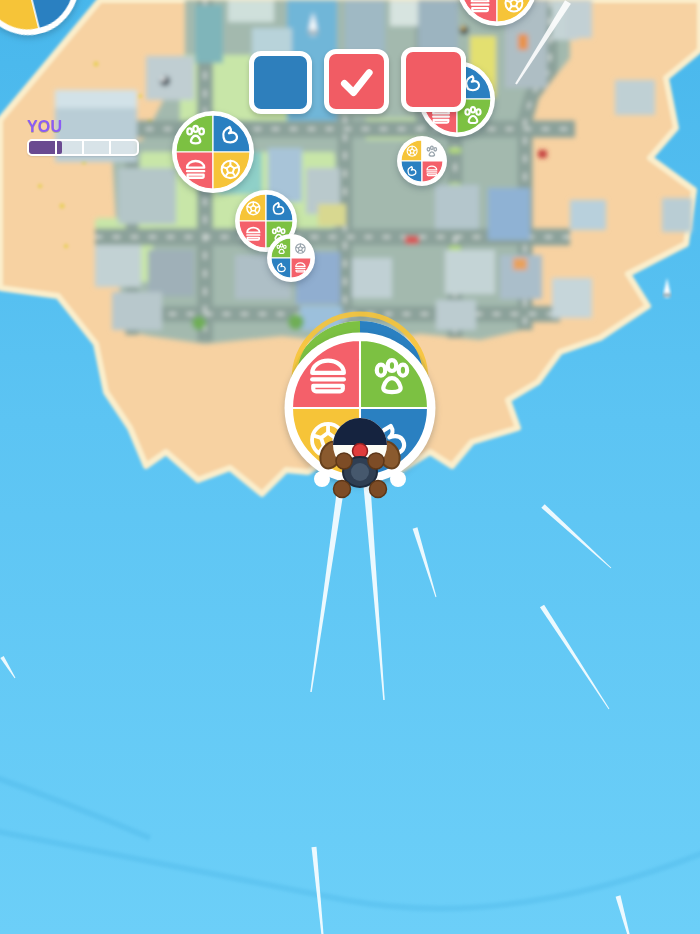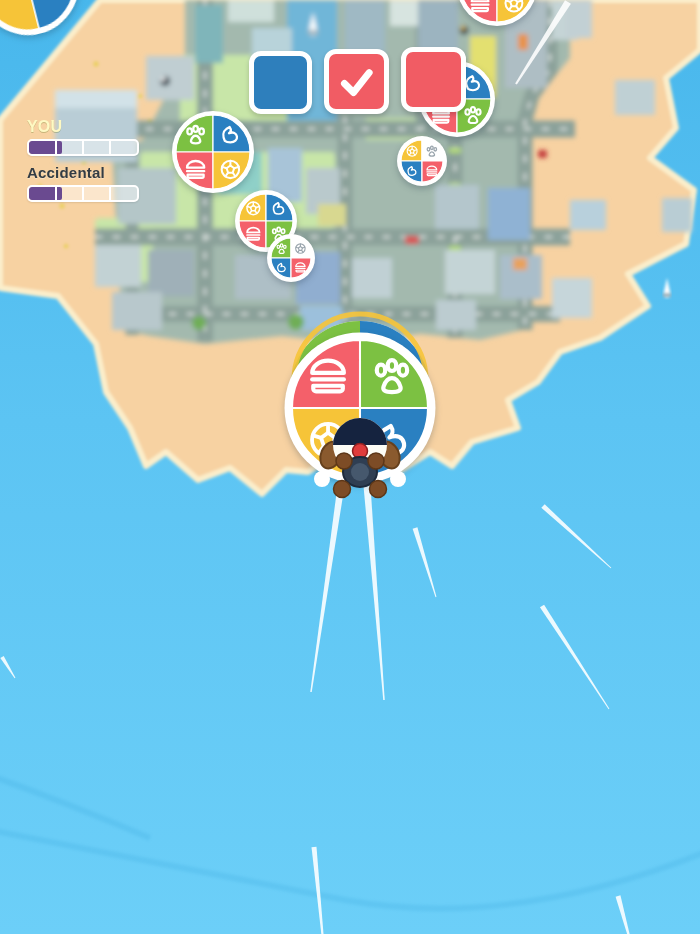--- a/index.html
+++ b/index.html
@@ -10,21 +10,21 @@
   .square{position:absolute;border:5px solid #fff;border-radius:12px;
           box-shadow:0 3px 5px rgba(0,0,0,.18);box-sizing:content-box;
           display:flex;align-items:center;justify-content:center;}
   .square svg{width:72%;height:72%;}
   
   .leaderboard{position:absolute;left:27px;top:118px;width:112px;}
   .entry{margin-bottom:8px;}
   .entry .name{display:block;font-weight:700;font-size:15px;line-height:18px;
                color:#333c43;margin-bottom:3px;letter-spacing:.2px;
                text-shadow:0 1px 1px rgba(255,255,255,.35);}
-  .entry.you .name{color:#fef9c3;font-size:16px;text-shadow:0 1px 0 rgba(60,90,0,.25);}
+  .entry.you .name{color:#8b5cf6;font-size:16px;text-shadow:0 1px 0 rgba(60,90,0,.25);}
   .bar{position:relative;height:13px;border:2.5px solid #fff;border-radius:5px;
        background:rgba(255,255,255,.45);overflow:hidden;
        box-shadow:0 1px 2px rgba(0,0,0,.10);}
   .bar .fill{position:absolute;left:0;top:0;bottom:0;background:#6a4a90;border-radius:2px;}
   .bar .divider{position:absolute;top:0;bottom:0;width:2.5px;background:#fff;}
   
   .balloon{filter:drop-shadow(0 3px 3px rgba(20,40,60,.25));}
   .balloon.soft{filter:blur(.5px) drop-shadow(0 3px 3px rgba(20,40,60,.25));}
 </style>
 </head>
@@ -344,24 +344,15 @@
   <div id="leaderboard" class="leaderboard">
       <div class="entry you">
         <span class="name">YOU</span>
         <div class="bar">
           <div class="fill" style="width: 31%; background: rgb(106, 74, 144);"></div>
           <div class="divider" style="left: calc(25% - 1.25px);"></div>
           <div class="divider" style="left: calc(50% - 1.25px);"></div>
           <div class="divider" style="left: calc(75% - 1.25px);"></div>
         </div>
       </div>
-      <div class="entry">
-        <span class="name">Accidental</span>
-        <div class="bar">
-          <div class="fill" style="width: 31%; background: rgb(106, 74, 144);"></div>
-          <div class="divider" style="left: calc(25% - 1.25px);"></div>
-          <div class="divider" style="left: calc(50% - 1.25px);"></div>
-          <div class="divider" style="left: calc(75% - 1.25px);"></div>
-        </div>
-      </div>
     </div>
 
 </div>
 
 </body></html>

